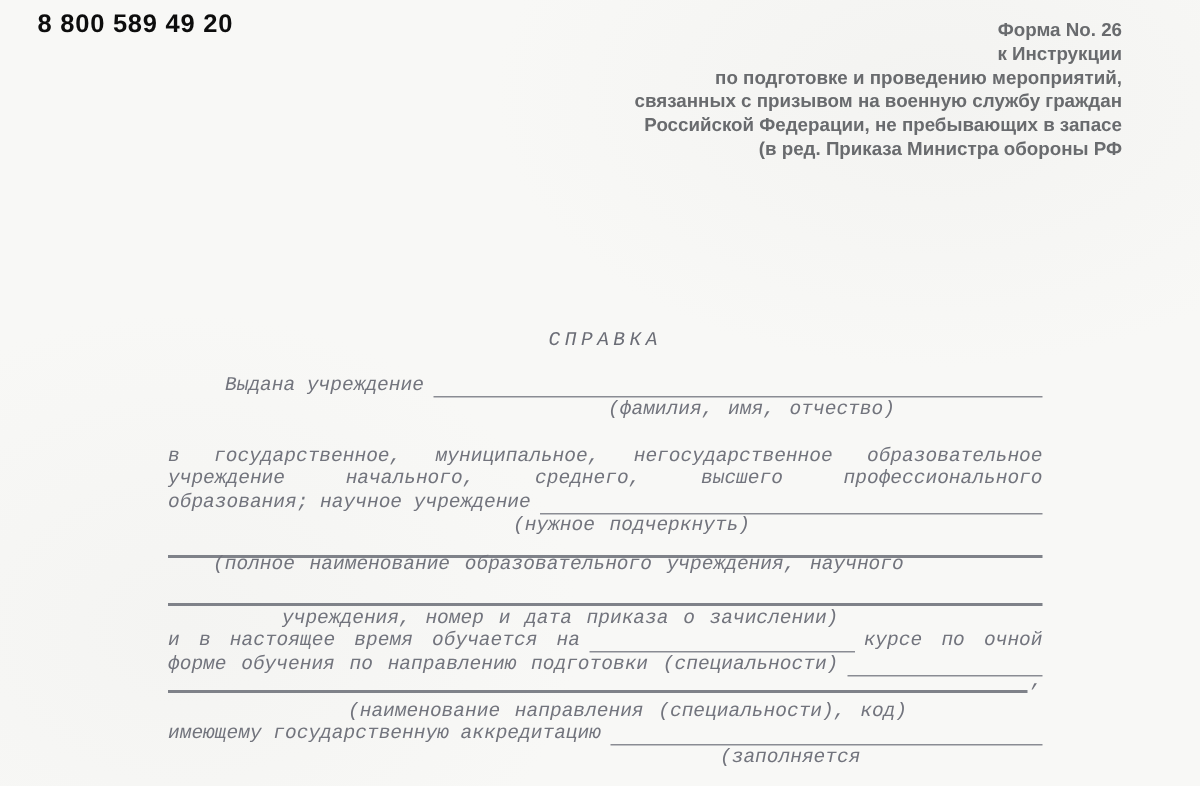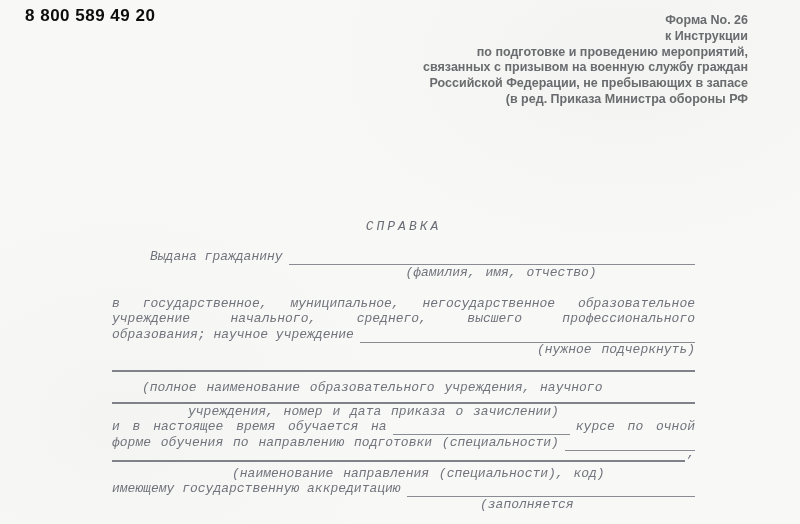--- a/index.html
+++ b/index.html
@@ -54,43 +54,43 @@
     <div>связанных с призывом на военную службу граждан</div>
     <div>Российской Федерации, не пребывающих в запасе</div>
     <div>(в ред. Приказа Министра обороны РФ</div>
   </div>
 
   <div class="col">
 
     <div class="row title-row" style="top:219px">СПРАВКА</div>
 
     <div class="row frow" style="top:249px">
-      <span style="margin-left:38px">Выдана гражданину</span>
+      <span style="margin-left:38px">Выдана учреждение</span>
       <span class="ul grow gapL"></span>
     </div>
 
     <div class="row cap" style="top:265px;margin-left:195px;width:388px;text-align:center">(фамилия, имя, отчество)</div>
 
 
     <div class="row jus" style="top:296px">в государственное, муниципальное, негосударственное образовательное</div>
 
     <div class="row jus" style="top:311px">учреждение начального, среднего, высшего профессионального</div>
 
     <div class="row frow" style="top:327px">
       <span>образования; научное учреждение</span>
       <span class="ul grow gapL"></span>
     </div>
 
-    <div class="row cap" style="top:342px;margin-left:230px;width:353px;text-align:right">(нужное подчеркнуть)</div>
+    <div class="row cap" style="top:342px;margin-left:230px;width:353px;text-align:left">(нужное подчеркнуть)</div>
 
     <div class="row frow" style="top:356px">
       <span class="ul grow heavy"></span>
     </div>
 
-    <div class="row cap" style="top:380px;margin-left:30px">(полное наименование образовательного учреждения, научного</div>
+    <div class="row cap" style="top:368px;margin-left:30px">(полное наименование образовательного учреждения, научного</div>
 
     <div class="row frow" style="top:388px">
       <span class="ul grow heavy"></span>
     </div>
 
     <div class="row cap" style="top:404px;margin-left:76px">учреждения, номер и дата приказа о зачислении)</div>
 
     <div class="row frow" style="top:419px;word-spacing:5px">
       <span>и в настоящее время обучается на</span>
       <span class="ul grow gapL gapR"></span>

